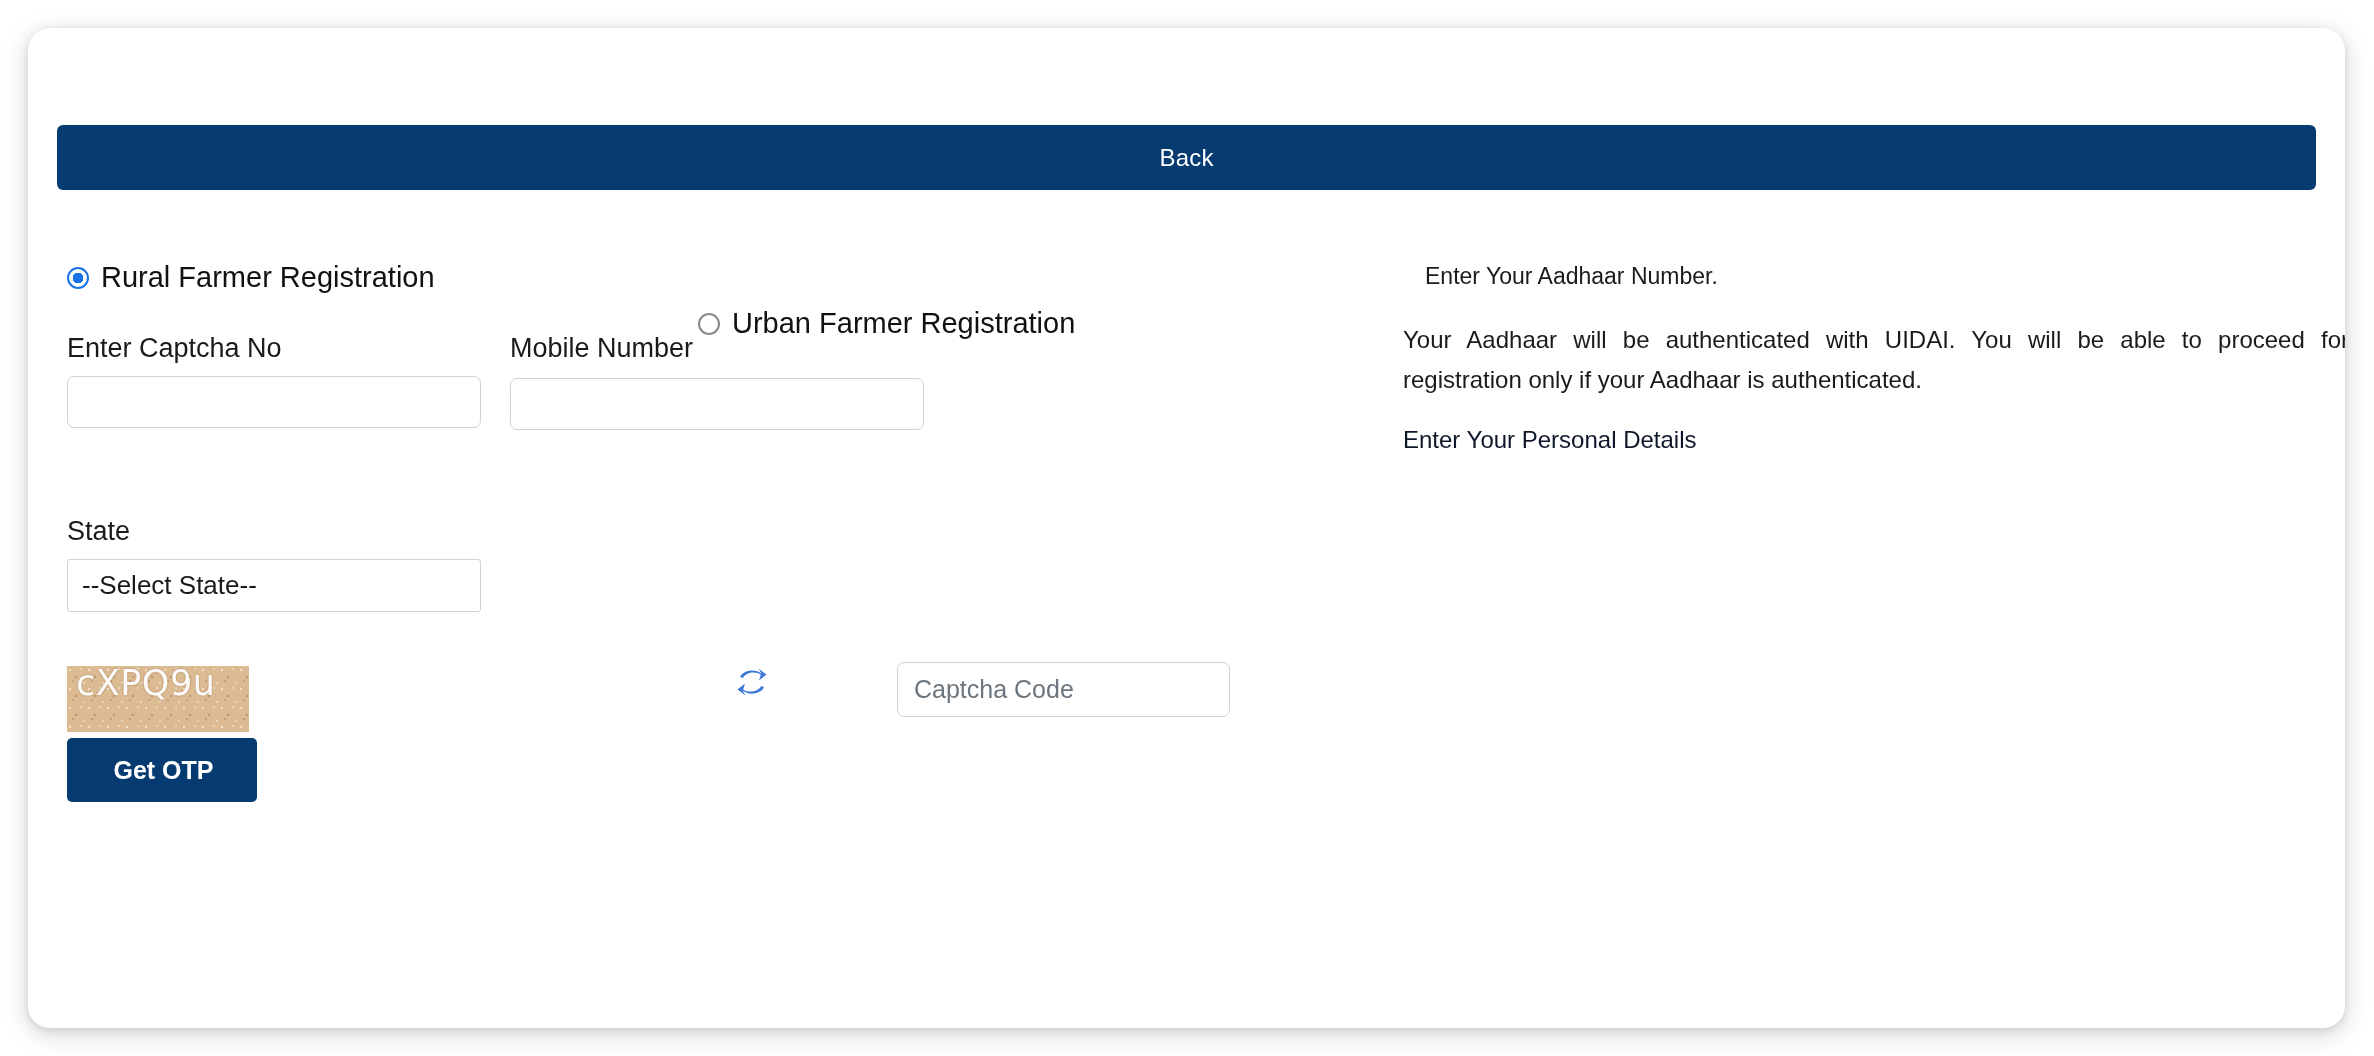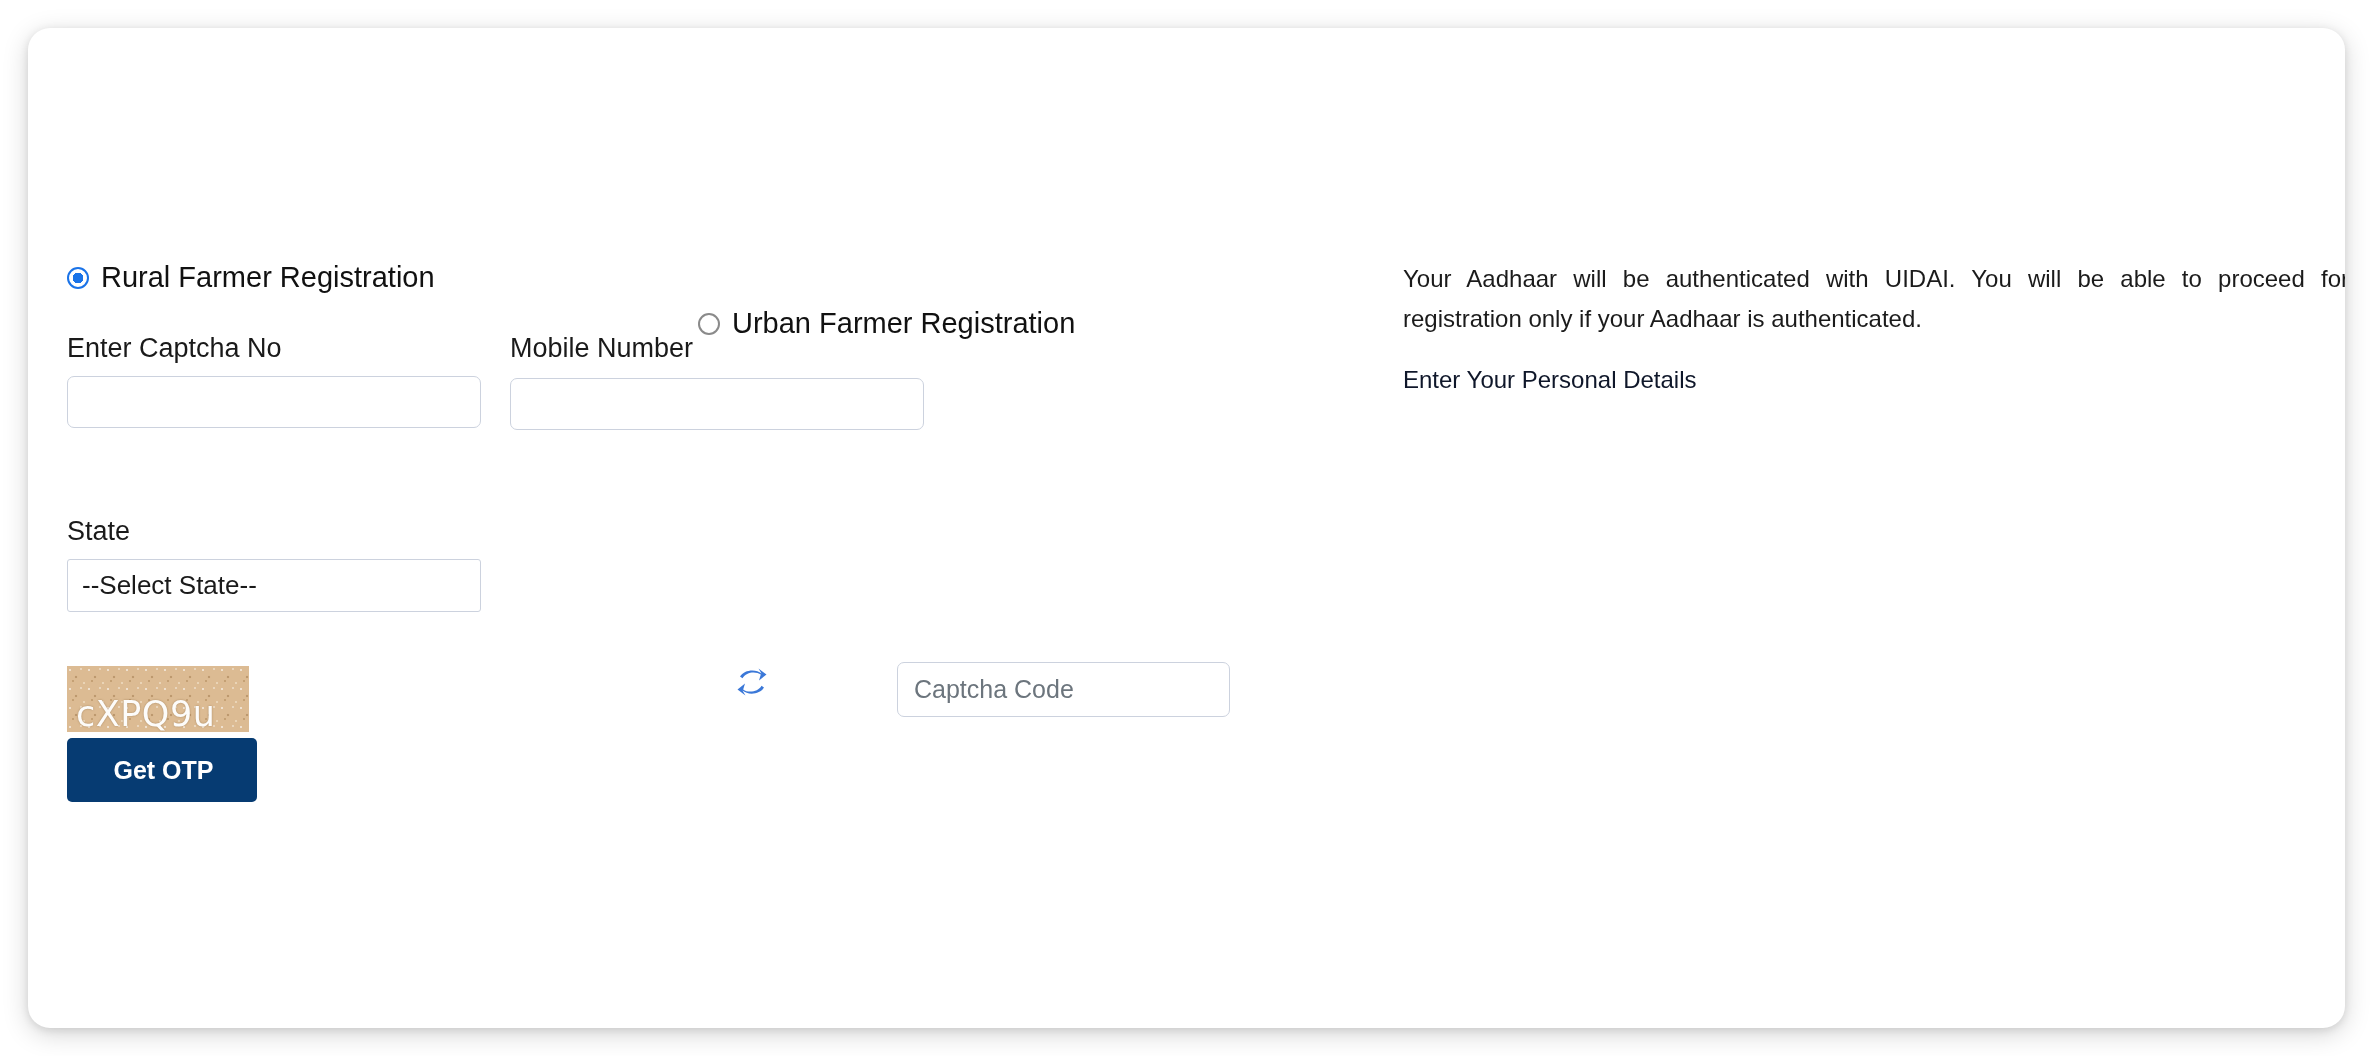--- a/index.html
+++ b/index.html
@@ -185,21 +185,21 @@
     height: 66px;
     background-color: #dcbb93;
     background-image:
       radial-gradient(circle at 3px 4px, rgba(255,255,255,.55) 1.2px, transparent 1.5px),
       radial-gradient(circle at 9px 11px, rgba(150,110,65,.45) 1.3px, transparent 1.6px),
       radial-gradient(circle at 14px 3px, rgba(255,255,255,.38) 1.1px, transparent 1.4px),
       radial-gradient(circle at 6px 15px, rgba(160,120,70,.40) 1.2px, transparent 1.5px),
       radial-gradient(circle at 17px 17px, rgba(255,250,235,.40) 1.1px, transparent 1.4px);
     background-size: 19px 19px, 19px 19px, 19px 19px, 19px 19px, 19px 19px;
     display: flex;
-    align-items: flex-end;
+    align-items: flex-start;
     user-select: none;
     overflow: hidden;
   }
   .captcha-text {
     font-family: "DejaVu Sans", sans-serif;
     font-size: 35px;
     color: #fdfcfa;
     letter-spacing: 0.5px;
     padding-left: 9px;
     text-shadow: 0 0 2px rgba(120,85,45,0.55);
@@ -280,20 +280,23 @@
     line-height: 1.5;
     margin: 0;
   }
 </style>
 </head>
 <body>
 
 <div class="page">
   <div class="card">
 
+    <div class="back-bar">
+      <span class="back-bar-label">Back</span>
+    </div>
 
     <div class="form-area">
 
       <div class="radio-row">
         <div class="radio-opt rural">
           <span class="radio-dot on"></span>
           <span class="radio-label">Rural Farmer Registration</span>
         </div>
         <div class="radio-opt urban">
           <span class="radio-dot off"></span>
@@ -332,18 +335,19 @@
       </button>
 
       <input class="tinput in-captcha" type="text" placeholder="Captcha Code" style="">
 
       <button class="otp-btn">
         <span>Get OTP</span>
       </button>
     </div>
 
     <div class="info-panel">
+      <p class="info-lead">Enter Your Aadhaar Number.</p>
       <p class="info-para">Your Aadhaar will be authenticated with UIDAI. You will be able to proceed for registration only if your Aadhaar is authenticated.</p>
       <p class="info-tail">Enter Your Personal Details</p>
     </div>
 
   </div>
 </div>
 
 </body></html>

